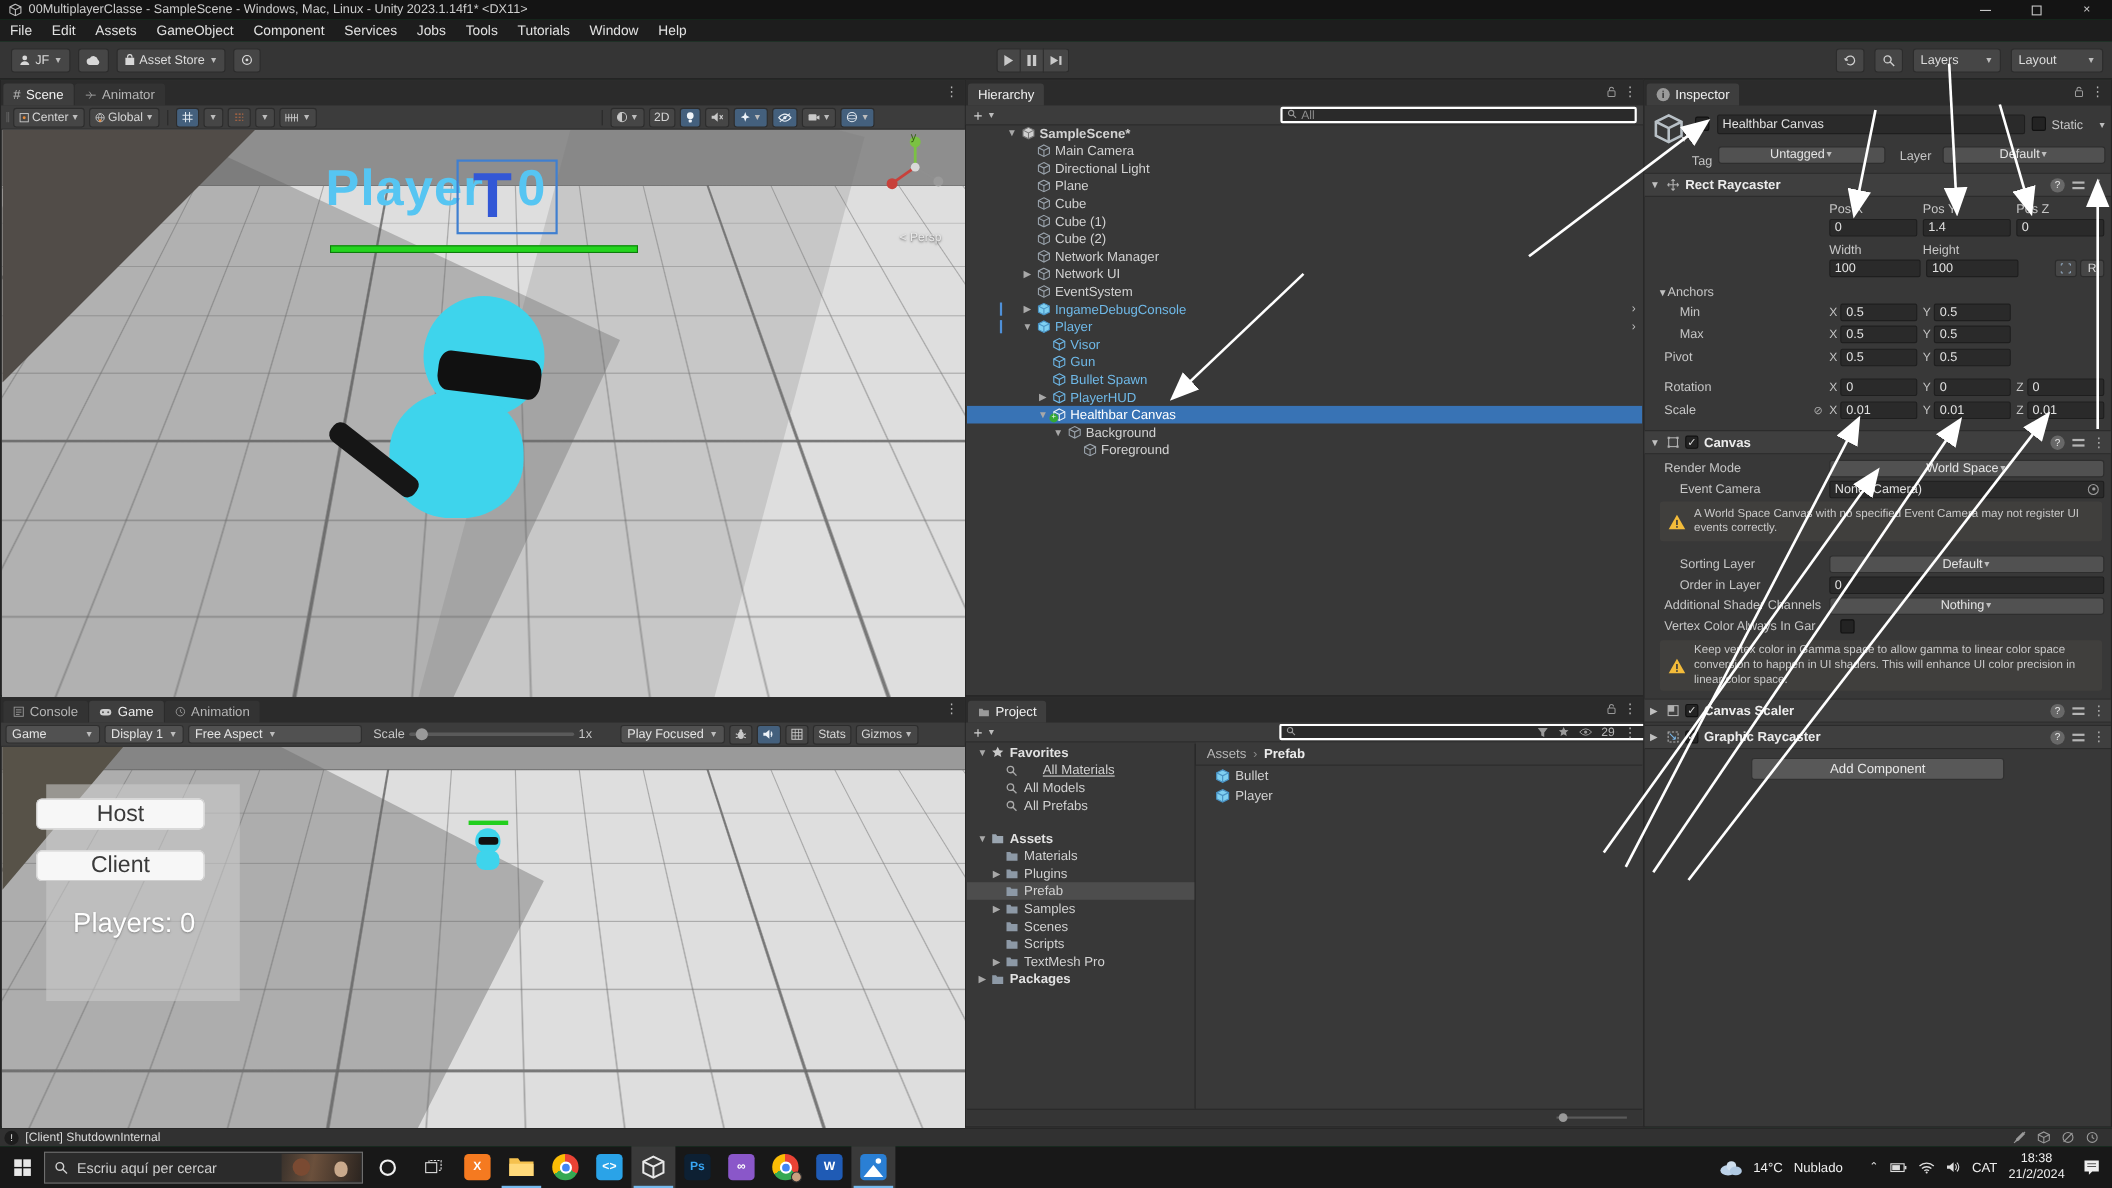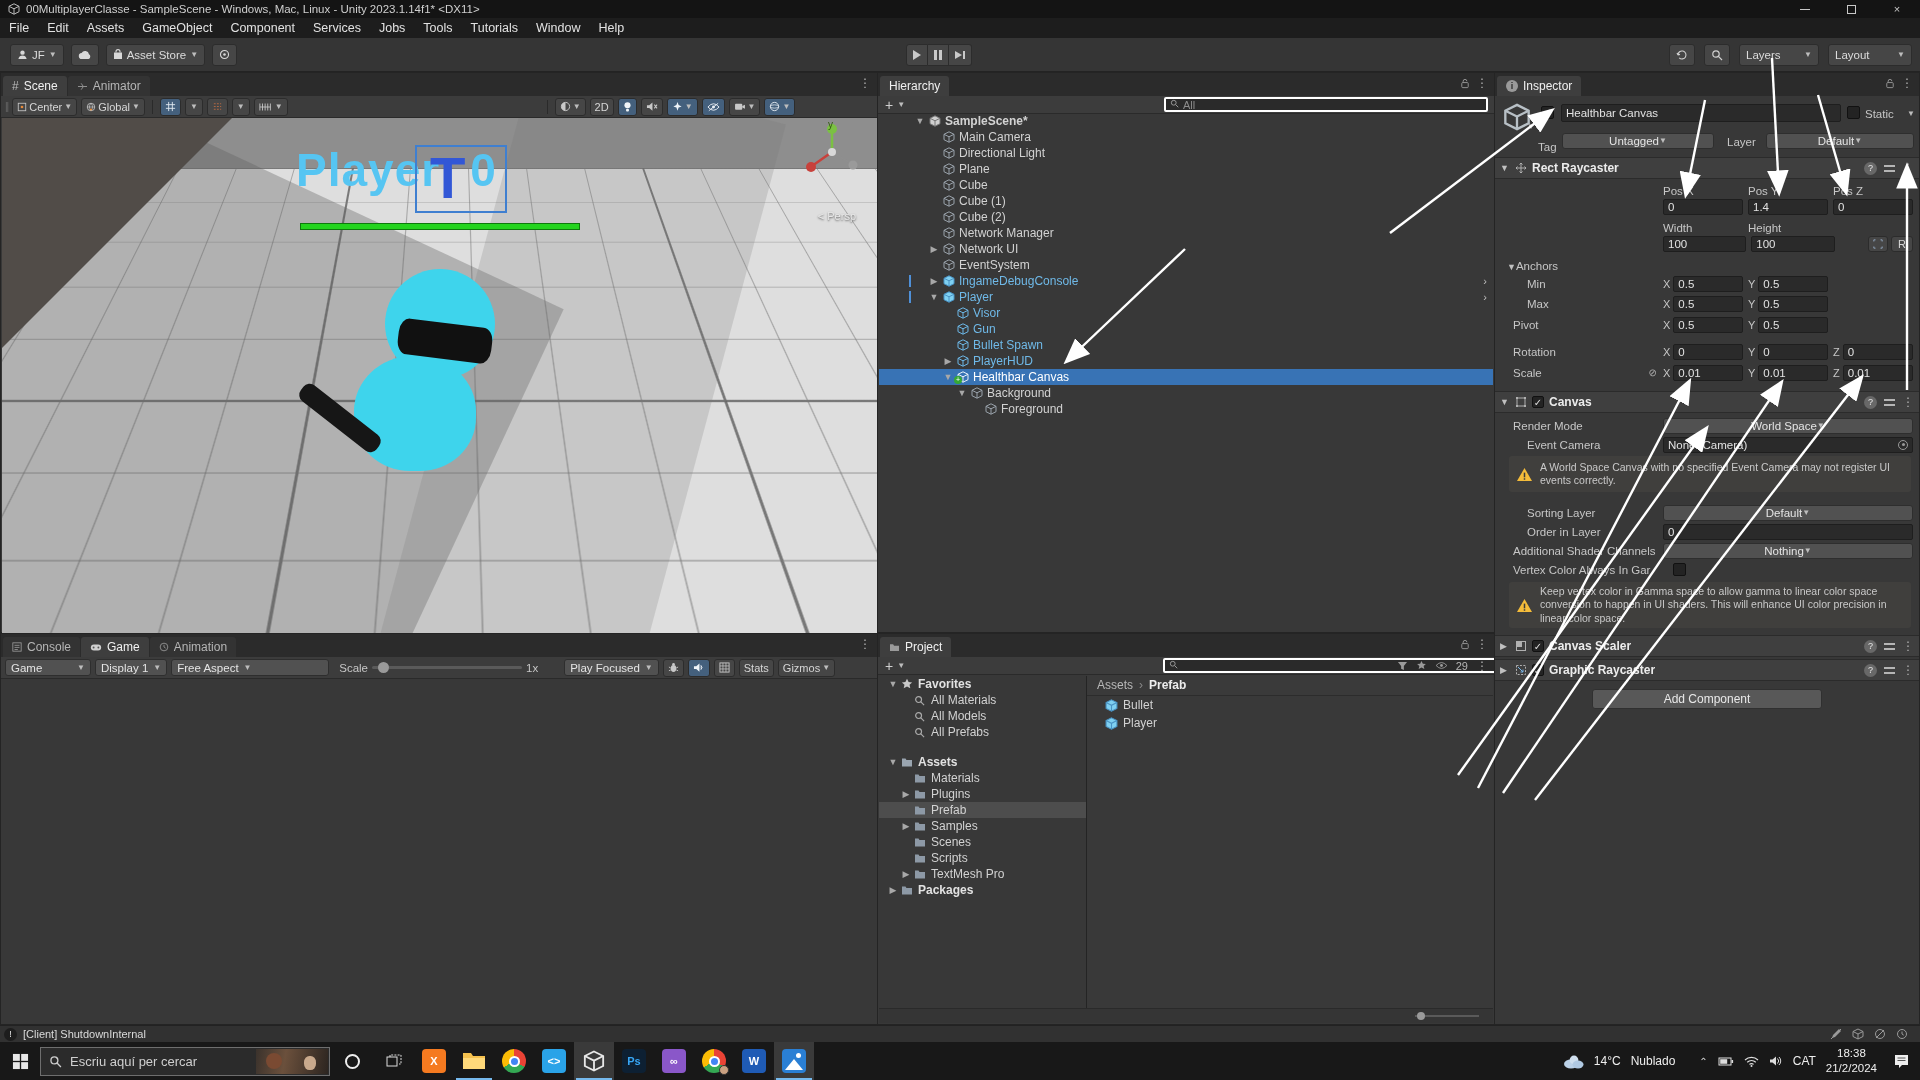--- a/index.html
+++ b/index.html
@@ -406,20 +406,42 @@
         </span>
       <span class="mini">
           <span>Stats</span>
         </span>
       <span class="mini">
           <span>Gizmos</span>
           <span class="caret">▼</span>
         </span>
     </div>
 
+    <div class="vp" style="left:1px;top:45px;width:876px;height:346px">
+      <div style="position:absolute;left:0;right:0;top:0;height:26px;background:#9a9a9a"></div>
+      <div class="g3d" style="top:20px;background-size:auto;transform:perspective(700px) rotateX(50deg)"></div>
+      <div class="band" style="left:-140px;top:-30px;width:520px;height:620px;transform:rotate(27deg);background:rgba(105,105,105,.42)"></div>
+      <div style="position:absolute;left:0;top:0;width:110px;height:130px;background:#575248;clip-path:polygon(0 0,100% 0,0 100%)"></div>
+
+      <div>
+        <div style="position:absolute;left:424px;top:67px;width:36px;height:4px;background:#22cf1d"></div>
+        <div style="position:absolute;left:430px;top:74px;width:23px;height:23px;border-radius:50%;background:#3ed4ec"></div>
+        <div style="position:absolute;left:433px;top:82px;width:18px;height:7px;border-radius:3px;background:#111"></div>
+        <div style="position:absolute;left:431px;top:94px;width:21px;height:18px;border-radius:40%;background:#3ed4ec"></div>
+      </div>
+
+      <div class="hostpanel" style="left:40px;top:34px;width:176px;height:197px"></div>
+      <div class="gbtn" style="left:31px;top:47px;width:153px;height:28px">
+          <span>Host</span>
+        </div>
+      <div class="gbtn" style="left:31px;top:94px;width:153px;height:28px">
+          <span>Client</span>
+        </div>
+      <span style="position:absolute;left:50px;top:146px;width:140px;text-align:center;color:#fff;font-size:25px;text-shadow:0 1px 2px rgba(0,0,0,.35)">Players: 0</span>
+    </div>
   </div>
 
   <div class="panel" style="left:877px;top:72px;width:618px;height:561px">
     <div class="tabstrip">
       <span class="tab active">
           <span>Hierarchy</span>
         </span>
       <span class="strip-ico">
         <svg width="10" height="11" viewBox="0 0 10 12">
             <rect x="1.5" y="5" width="7" height="5.5" rx="1" fill="none" stroke="#9a9a9a"></rect>
@@ -676,21 +698,21 @@
           </span>
           <span class="lbl" style="left: 39px; font-weight: bold; color: rgb(226, 226, 226);">Favorites</span>
         </div>
         <div class="hrow">
           <span class="ico" style="left: 35px; position: absolute;">
             <svg width="11" height="11" viewBox="0 0 12 12">
               <circle cx="5" cy="5" r="3.2" fill="none" stroke="#aaa" stroke-width="1.3"></circle>
               <path d="M7.5 7.5 11 11" stroke="#aaa" stroke-width="1.3"></path>
             </svg>
           </span>
-          <span class="lbl" style="left: 52px;">All Materials</span>
+          <span class="lbl" style="left: 69px; text-decoration: underline;">All Materials</span>
         </div>
         <div class="hrow">
           <span class="ico" style="left: 35px; position: absolute;">
             <svg width="11" height="11" viewBox="0 0 12 12">
               <circle cx="5" cy="5" r="3.2" fill="none" stroke="#aaa" stroke-width="1.3"></circle>
               <path d="M7.5 7.5 11 11" stroke="#aaa" stroke-width="1.3"></path>
             </svg>
           </span>
           <span class="lbl" style="left: 52px;">All Models</span>
         </div>

